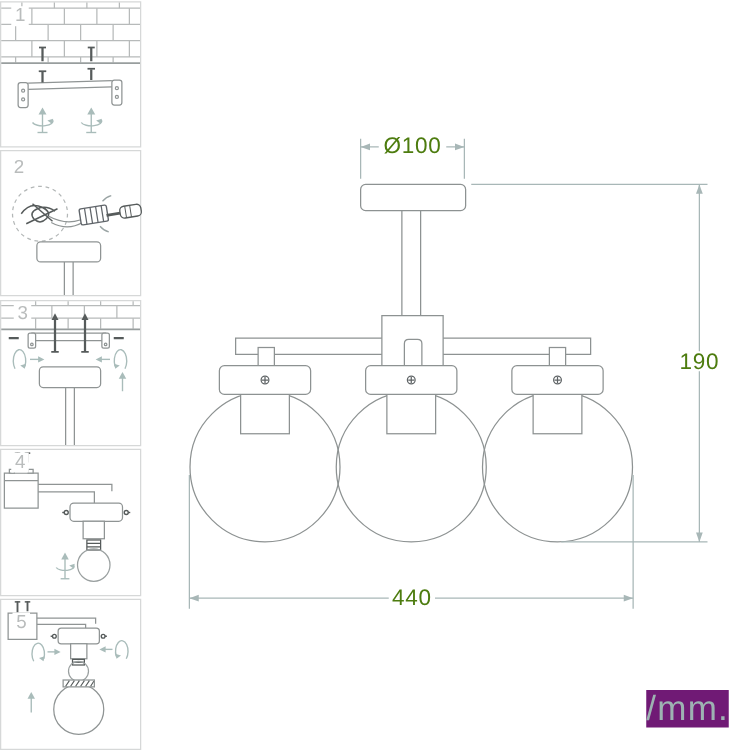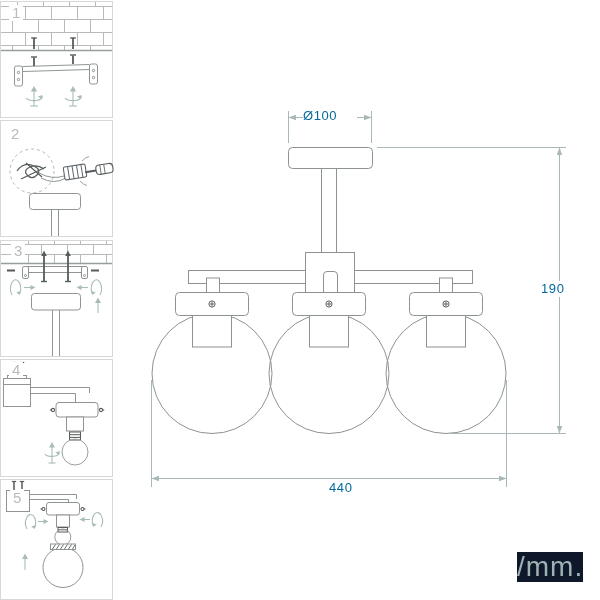--- a/index.html
+++ b/index.html
@@ -13,26 +13,26 @@
     position:absolute;left:0;width:113px;background:#fff;
     border:1px solid #d6d8d8;box-sizing:border-box;
   }
   .cell svg{display:block;}
   .step-num{
     position:absolute;color:#b9bcbc;font-size:15px;line-height:16px;
     background:#ffffff;padding:0 3px;z-index:5;
   }
   
   .dim-label{
-    position:absolute;color:#0369a1;font-size:13px;line-height:16px;
-    letter-spacing:0.6px;text-align:left;background:#ffffff;z-index:4;
+    position:absolute;color:#4d7c0f;font-size:18px;line-height:16px;
+    letter-spacing:0.6px;text-align:center;background:#ffffff;z-index:4;
   }
   .units-label{
     position:absolute;color:#9db2b2;font-size:28px;line-height:30px;
-    letter-spacing:1px;background:#0f172a;z-index:4;
+    letter-spacing:1px;background:#701a75;z-index:4;
   }
   svg{overflow:visible;}
 </style>
 </head>
 <body>
 
 <svg class="abs" style="left:0;top:0;" width="600" height="600" viewBox="0 0 600 600">
 
   <g stroke="#8d9292" stroke-width="1" fill="#ffffff">
 
@@ -95,21 +95,21 @@
     <path d="M371.5,117.5 l-7.5,-2.7 v5.4 z"></path>
     <path d="M559.5,147.5 l-2.7,7.5 h5.4 z"></path>
     <path d="M559.5,433.5 l-2.7,-7.5 h5.4 z"></path>
     <path d="M151.5,478.5 l7.5,-2.7 v5.4 z"></path>
     <path d="M506.5,478.5 l-7.5,-2.7 v5.4 z"></path>
   </g>
 </svg>
 
 <span class="dim-label" style="left:303px;top:108px;width:54px;">Ø100</span>
 <span class="dim-label" style="left:541px;top:281px;width:37px;">190</span>
-<span class="dim-label" style="left:329px;top:470px;width:37px;margin-top:10px;">440</span>
+<span class="dim-label" style="left:311px;top:470px;width:37px;">440</span>
 <span class="units-label" style="left:517px;top:552px;">/mm.</span>
 
 <div class="abs" style="left:0;top:0;width:115px;height:600px;">
 
   <div class="cell" style="top:1px;height:117px;">
     <svg width="111" height="115" viewBox="0 0 111 115">
       <g stroke="#b7baba" stroke-width="1" fill="none">
         <path d="M0,4.5 H111 M0,17.5 H111 M0,30.5 H111 M0,43.5 H111"></path>
         <path d="M16.5,0 V4.5 M42.5,0 V4.5 M68.5,0 V4.5 M94.5,0 V4.5"></path>
         <path d="M24.5,4.5 V17.5 M50.5,4.5 V17.5 M76.5,4.5 V17.5 M102.5,4.5 V17.5"></path>

